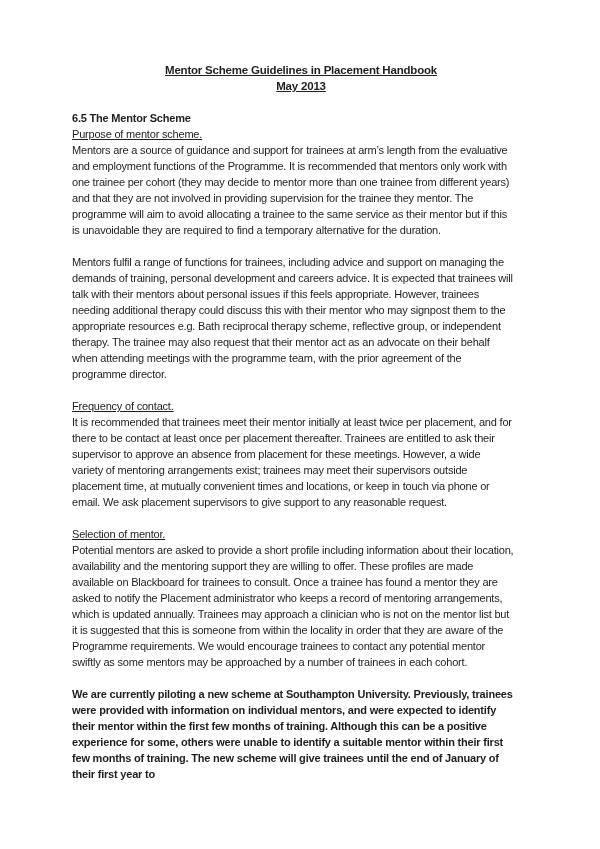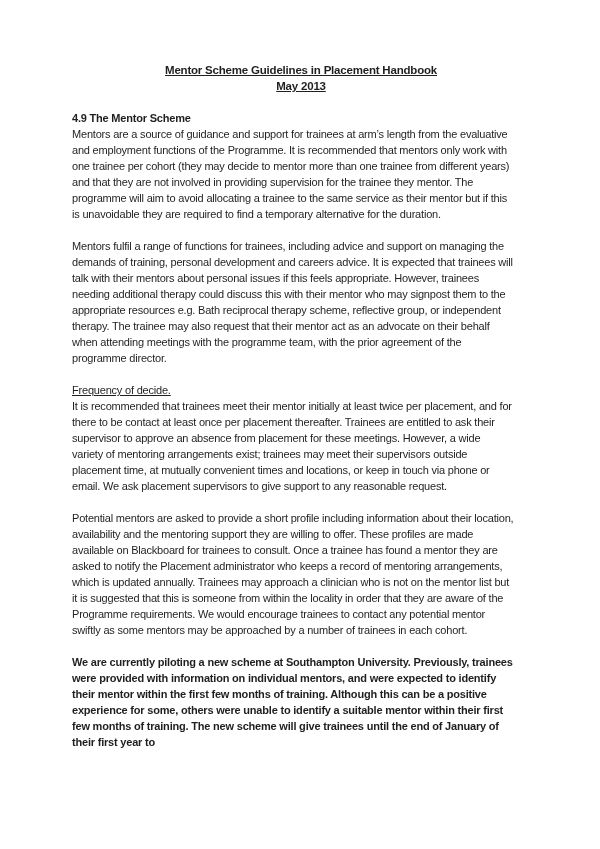--- a/index.html
+++ b/index.html
@@ -49,26 +49,28 @@
 
 <div class="page">
 
   <header class="doc-title">
     <div><span class="u">Mentor Scheme Guidelines in Placement Handbook</span></div>
     <div><span class="u">May 2013</span></div>
   </header>
 
   <div>
 
-    <div class="h-bold">4.9 The Mentor Scheme</div>
+    <div class="h-bold">6.5 The Mentor Scheme</div>
 
+    <div class="h-under"><span class="u">Purpose of mentor scheme.</span></div>
     <p class="body-para">Mentors are a source of guidance and support for trainees at arm’s length from the evaluative and employment functions of the Programme. It is recommended that mentors only work with one trainee per cohort (they may decide to mentor more than one trainee from different years) and that they are not involved in providing supervision for the trainee they mentor. The programme will aim to avoid allocating a trainee to the same service as their mentor but if this is unavoidable they are required to find a temporary alternative for the duration.</p>
     <p class="body-para">Mentors fulfil a range of functions for trainees, including advice and support on managing the demands of training, personal development and careers advice. It is expected that trainees will talk with their mentors about personal issues if this feels appropriate. However, trainees needing additional therapy could discuss this with their mentor who may signpost them to the appropriate resources e.g. Bath reciprocal therapy scheme, reflective group, or independent therapy. The trainee may also request that their mentor act as an advocate on their behalf when attending meetings with the programme team, with the prior agreement of the programme director.</p>
 
-    <div class="h-under"><span class="u">Frequency of decide.</span></div>
+    <div class="h-under"><span class="u">Frequency of contact.</span></div>
     <p class="body-para">It is recommended that trainees meet their mentor initially at least twice per placement, and for there to be contact at least once per placement thereafter. Trainees are entitled to ask their supervisor to approve an absence from placement for these meetings. However, a wide variety of mentoring arrangements exist; trainees may meet their supervisors outside placement time, at mutually convenient times and locations, or keep in touch via phone or email. We ask placement supervisors to give support to any reasonable request.</p>
 
+    <div class="h-under"><span class="u">Selection of mentor.</span></div>
     <p class="body-para">Potential mentors are asked to provide a short profile including information about their location, availability and the mentoring support they are willing to offer. These profiles are made available on Blackboard for trainees to consult. Once a trainee has found a mentor they are asked to notify the Placement administrator who keeps a record of mentoring arrangements, which is updated annually. Trainees may approach a clinician who is not on the mentor list but it is suggested that this is someone from within the locality in order that they are aware of the Programme requirements. We would encourage trainees to contact any potential mentor swiftly as some mentors may be approached by a number of trainees in each cohort.</p>
     <p class="body-para">We are currently piloting a new scheme at Southampton University. Previously, trainees were provided with information on individual mentors, and were expected to identify their mentor within the first few months of training. Although this can be a positive experience for some, others were unable to identify a suitable mentor within their first few months of training. The new scheme will give trainees until the end of January of their first year to</p>
 
   </div>
 
 </div>
 
 </body></html>

